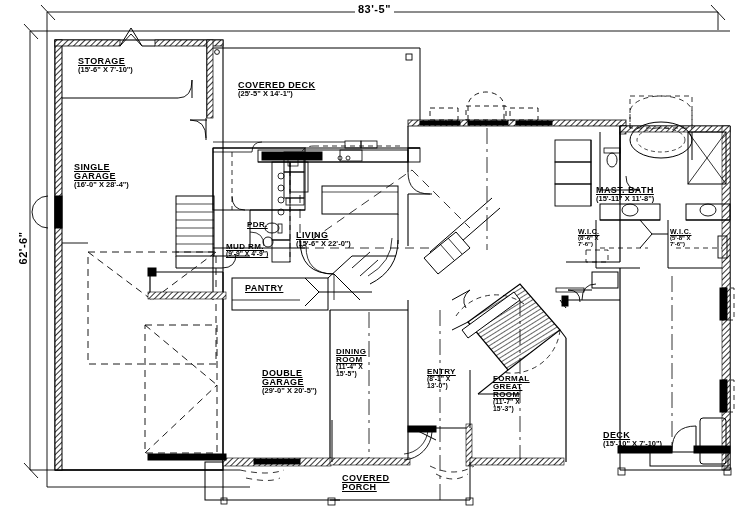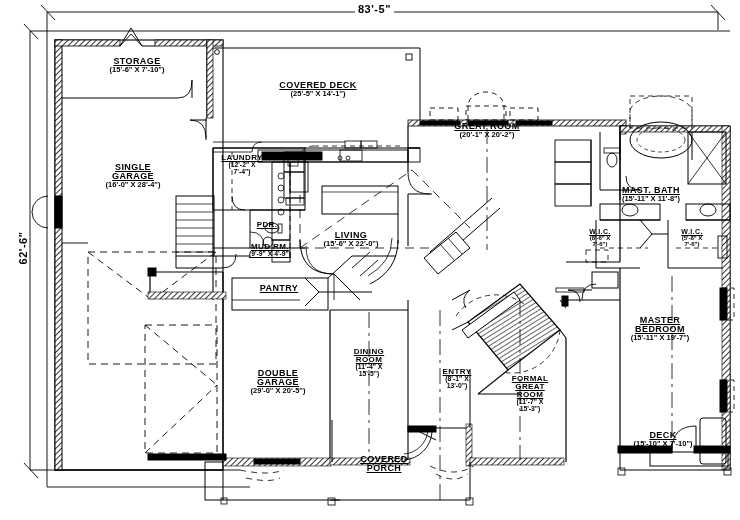--- a/index.html
+++ b/index.html
@@ -2,21 +2,21 @@
 <html><head>
 <meta charset="utf-8">
 <style>
   html,body{margin:0;padding:0;background:#ffffff;}
   body{width:740px;height:520px;overflow:hidden;
        font-family:"Liberation Sans", sans-serif;}
   #plan{position:relative;width:740px;height:520px;background:#fff;}
   svg#plan-svg{position:absolute;left:0;top:0;width:740px;height:520px;}
 
   
-  .room-label{position:absolute;text-align:center;color:#000;
+  .room-label{position:absolute;color:#000;
               font-family:"Liberation Sans", sans-serif;
               font-weight:bold;line-height:1.02;letter-spacing:.4px;
               white-space:nowrap;user-select:none;}
   .room-label .nm{display:block;text-decoration:underline;
                   text-underline-offset:1px;}
   .room-label .dim{display:block;font-weight:bold;letter-spacing:0;}
   .sz9 .nm{font-size:9px}   .sz9 .dim{font-size:7.5px}
   .sz8 .nm{font-size:8px}   .sz8 .dim{font-size:6.8px}
   .sz7 .nm{font-size:7px}   .sz7 .dim{font-size:6px}
 
@@ -411,78 +411,64 @@
     <span class="nm">COVERED DECK</span>
     <span class="dim">(25'-5" X 14'-1")</span>
   </div>
 
   <div class="room-label sz9" style="left:74px;  top:163px; width:118px;">
     <span class="nm">SINGLE</span>
     <span class="nm">GARAGE</span>
     <span class="dim">(16'-0" X 28'-4")</span>
   </div>
 
-  <div class="room-label sz8" style="left:207px; top:154px; width:70px;">
-    <span class="nm">LAUNDRY</span>
-    <span class="dim">(12'-2" X</span>
-    <span class="dim">7'-4")</span>
-  </div>
 
   <div class="room-label sz8" style="left:247px; top:221px; width:40px;">
     <span class="nm">PDR.</span>
   </div>
 
   <div class="room-label sz8" style="left:226px; top:243px; width:88px;text-decoration:underline;">
     <span class="nm">MUD RM.</span>
     <span class="dim">(9'-9" X 4'-9")</span>
   </div>
 
   <div class="room-label sz9" style="left:245px; top:284px; width:68px;">
     <span class="nm">PANTRY</span>
   </div>
 
   <div class="room-label sz9" style="left:296px; top:231px; width:110px;">
     <span class="nm">LIVING</span>
     <span class="dim">(15'-6" X 22'-0")</span>
   </div>
 
-  <div class="room-label sz9" style="left:428px; top:122px; width:118px;">
-    <span class="nm">GREAT ROOM</span>
-    <span class="dim">(20'-1" X 20'-2")</span>
-  </div>
 
   <div class="room-label sz9" style="left:596px; top:174px; width:110px;margin-top:12px;">
     <span class="nm">MAST. BATH</span>
     <span class="dim">(15'-11" X 11'-8")</span>
   </div>
 
   <div class="room-label sz7" style="left:578px; top:228px; width:44px;">
     <span class="nm">W.I.C.</span>
     <span class="dim">(8'-6" X</span>
     <span class="dim">7'-6")</span>
   </div>
 
   <div class="room-label sz7" style="left:670px; top:228px; width:44px;">
     <span class="nm">W.I.C.</span>
     <span class="dim">(5'-8" X</span>
     <span class="dim">7'-6")</span>
   </div>
 
-  <div class="room-label sz9" style="left:600px; top:316px; width:120px;">
-    <span class="nm">MASTER</span>
-    <span class="nm">BEDROOM</span>
-    <span class="dim">(15'-11" X 19'-7")</span>
-  </div>
 
   <div class="room-label sz9" style="left:603px; top:431px; width:120px;">
     <span class="nm">DECK</span>
     <span class="dim">(15'-10" X 7'-10")</span>
   </div>
 
-  <div class="room-label sz9" style="left:222px; top:369px; width:112px;">
+  <div class="room-label sz9" style="left:222px; top:369px; width:112px;padding-left:40px;">
     <span class="nm">DOUBLE</span>
     <span class="nm">GARAGE</span>
     <span class="dim">(29'-0" X 20'-5")</span>
   </div>
 
   <div class="room-label sz8" style="left:336px; top:348px; width:66px;">
     <span class="nm">DINING</span>
     <span class="nm">ROOM</span>
     <span class="dim">(11'-4" X</span>
     <span class="dim">15'-5")</span>
@@ -495,21 +481,21 @@
   </div>
 
   <div class="room-label sz8" style="left:493px; top:375px; width:74px;">
     <span class="nm">FORMAL</span>
     <span class="nm">GREAT</span>
     <span class="nm">ROOM</span>
     <span class="dim">(11'-7" X</span>
     <span class="dim">15'-3")</span>
   </div>
 
-  <div class="room-label sz9" style="left:342px; top:455px; width:84px;text-decoration:underline;">
+  <div class="room-label sz9" style="left:342px; top:474px; width:84px;text-decoration:underline;">
     <span class="nm">COVERED</span>
     <span class="nm">PORCH</span>
   </div>
 
   <div class="dim-text" style="left:355px; top:3px;">83'-5"</div>
 
   <div class="dim-text vert" style="left:-6px; top:242px; width:52px; text-align:center;">62'-6"</div>
 
 </div>
 

